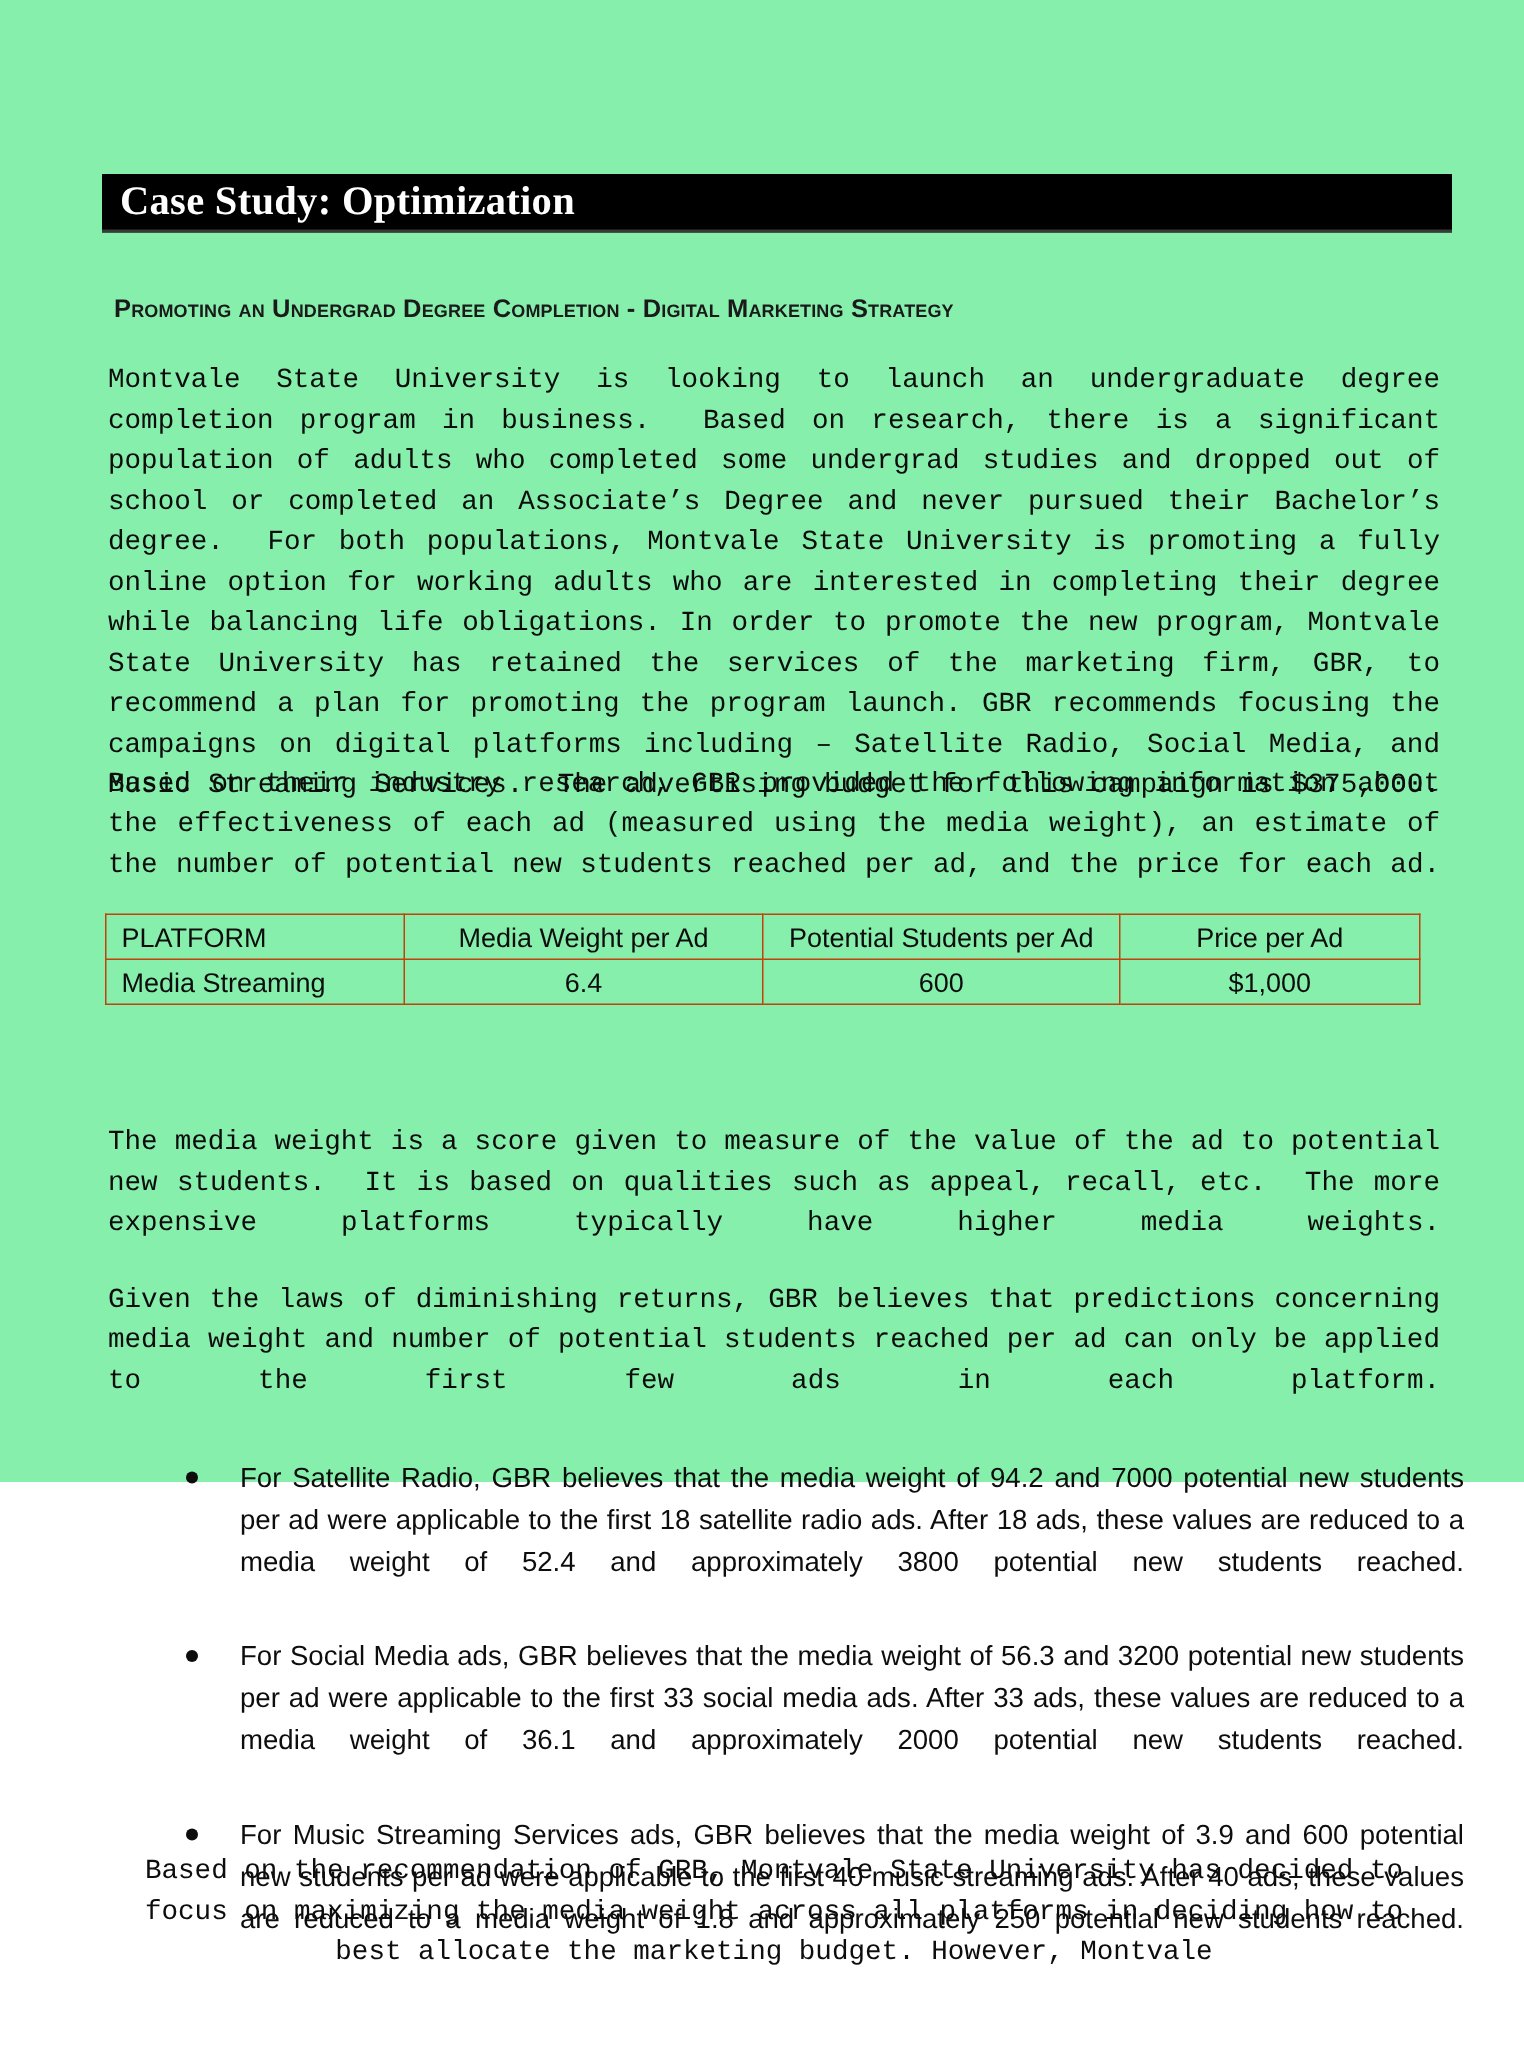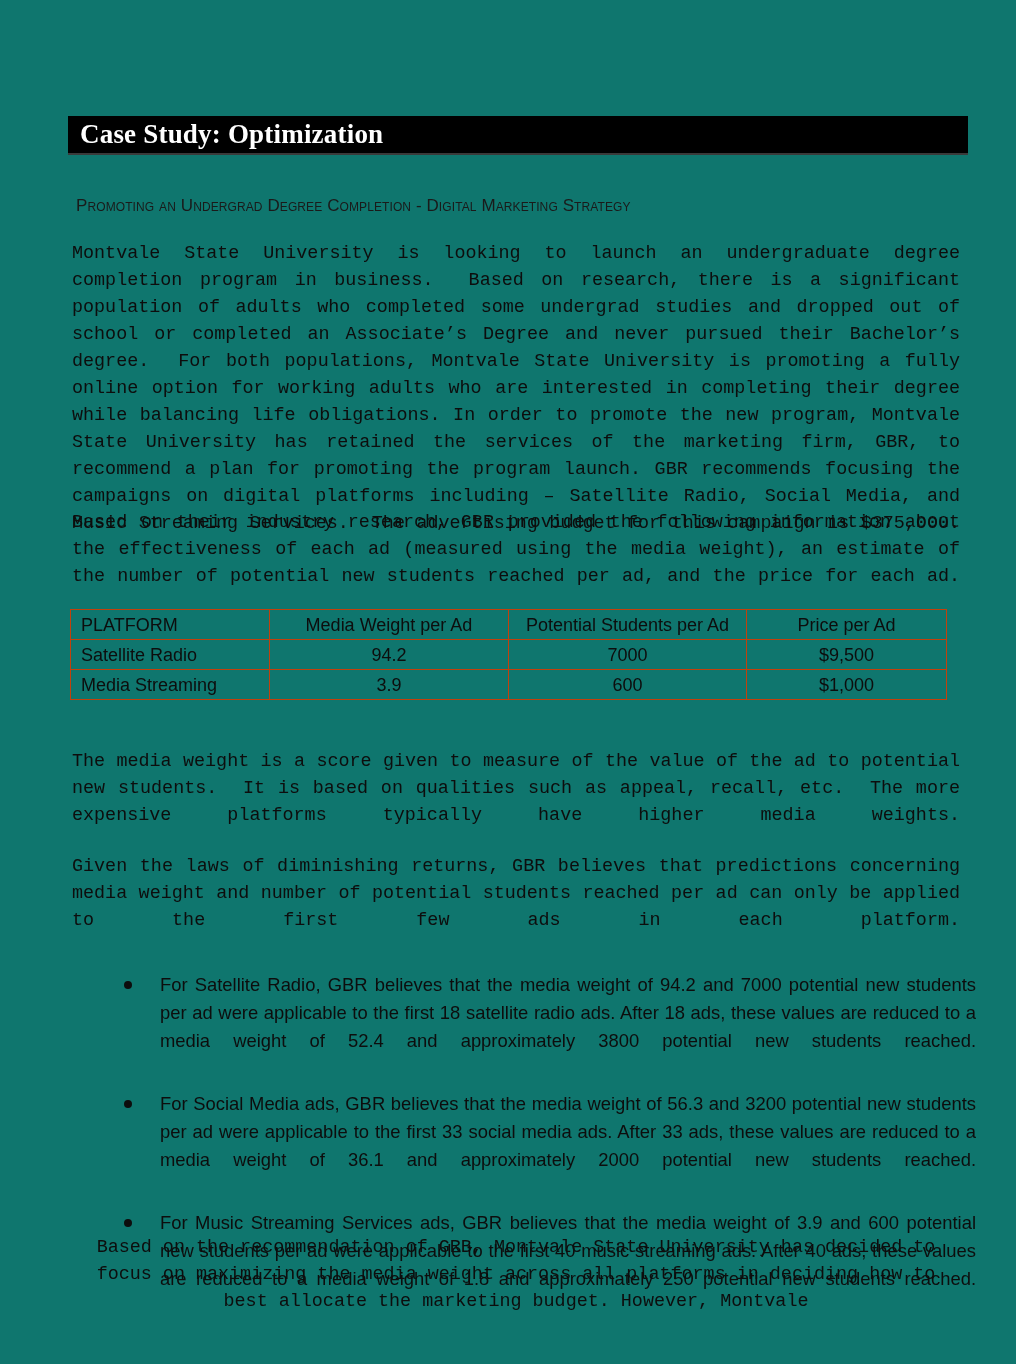--- a/index.html
+++ b/index.html
@@ -12,22 +12,22 @@
     height: 1364px;
     overflow: hidden;
     font-family: "Liberation Sans", sans-serif;
     color: #000000;
     -webkit-font-smoothing: antialiased;
   }
 
   .page {
     position: relative;
     width: 1016px;
-    height: 1364px;
-    background: #0f766e;
+    height: 988px;
+    background: #86efac;
   }
 
   
   .title-banner {
     position: absolute;
     left: 68px;
     top: 116px;
     width: 900px;
     height: 39px;
     background: #000000;
@@ -47,21 +47,21 @@
     white-space: nowrap;
   }
 
   
   .subheading {
     position: absolute;
     left: 76px;
     top: 196px;
     width: 880px;
     font-family: "Liberation Sans", sans-serif;
-    font-weight: normal;
+    font-weight: bold;
     font-size: 17px;
     font-variant: small-caps;
     letter-spacing: 0.1px;
     color: #1a1a1a;
   }
 
   
   .para {
     position: absolute;
     left: 72px;
@@ -183,28 +183,22 @@
     <thead>
       <tr>
         <th>PLATFORM</th>
         <th>Media Weight per Ad</th>
         <th>Potential Students per Ad</th>
         <th>Price per Ad</th>
       </tr>
     </thead>
     <tbody>
       <tr>
-        <td>Satellite Radio</td>
-        <td>94.2</td>
-        <td>7000</td>
-        <td>$9,500</td>
-      </tr>
-      <tr>
         <td>Media Streaming</td>
-        <td>3.9</td>
+        <td>6.4</td>
         <td>600</td>
         <td>$1,000</td>
       </tr>
     </tbody>
   </table>
 
   <div class="para p4">Given the laws of diminishing returns, GBR believes that predictions concerning media weight and number of potential students reached per ad can only be applied to the first few ads in each platform.</div>
 
   <div class="para p3">The media weight is a score given to measure of the value of the ad to potential new students.  It is based on qualities such as appeal, recall, etc.  The more expensive platforms typically have higher media weights.</div>
 

